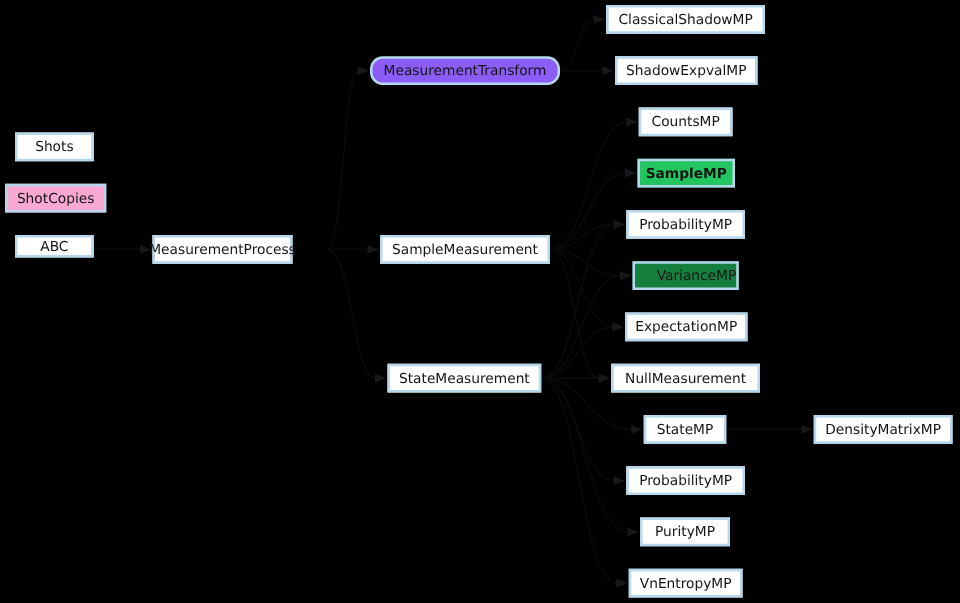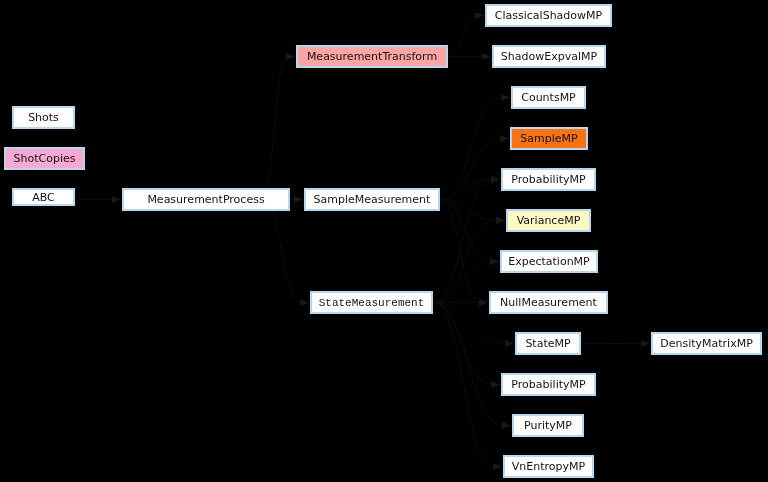--- a/index.html
+++ b/index.html
@@ -94,48 +94,48 @@
   <div id="node-layer">
       <div class="class-node" style="left: 12px; top: 106px; width: 63px; height: 23px; background: rgb(255, 255, 255); border-color: rgb(181, 216, 238); color: rgb(20, 20, 20);">
         <span>Shots</span>
       </div>
       <div class="class-node" style="left: 4px; top: 147px; width: 81px; height: 23px; background: #f9a8d4; border-color: rgb(181, 216, 238); color: rgb(20, 20, 20);">
         <span>ShotCopies</span>
       </div>
       <div class="class-node" style="left: 12px; top: 188px; width: 63px; height: 18px; background: rgb(255, 255, 255); border-color: rgb(181, 216, 238); color: rgb(20, 20, 20);">
         <span>ABC</span>
       </div>
-      <div class="class-node" style="left: 122px; top: 188px; width: 168px; height: 23px; background: rgb(255, 255, 255); border-color: rgb(181, 216, 238); color: rgb(20, 20, 20);">
+      <div class="class-node" style="left: 122px; top: 188px; width: 112px; height: 23px; background: rgb(255, 255, 255); border-color: rgb(181, 216, 238); color: rgb(20, 20, 20);">
         <span>MeasurementProcess</span>
       </div>
-      <div class="class-node" style="left: 296px; top: 45px; width: 152px; height: 23px; background: #fca5a5; border-color: rgb(181, 216, 238); color: rgb(20, 20, 20);">
+      <div class="class-node" style="left: 296px; top: 45px; width: 152px; height: 23px; background: #8b5cf6; border-color: rgb(181, 216, 238); color: rgb(20, 20, 20); border-radius: 10px;">
         <span>MeasurementTransform</span>
       </div>
       <div class="class-node" style="left: 304px; top: 188px; width: 136px; height: 23px; background: rgb(255, 255, 255); border-color: rgb(181, 216, 238); color: rgb(20, 20, 20);">
         <span>SampleMeasurement</span>
       </div>
-      <div class="class-node" style="left: 310px; top: 291px; width: 123px; height: 23px; background: rgb(255, 255, 255); border-color: rgb(181, 216, 238); color: rgb(20, 20, 20); font-family: Liberation Mono, monospace;">
+      <div class="class-node" style="left: 310px; top: 291px; width: 123px; height: 23px; background: rgb(255, 255, 255); border-color: rgb(181, 216, 238); color: rgb(20, 20, 20);">
         <span>StateMeasurement</span>
       </div>
       <div class="class-node" style="left: 485px; top: 4px; width: 127px; height: 23px; background: rgb(255, 255, 255); border-color: rgb(181, 216, 238); color: rgb(20, 20, 20);">
         <span>ClassicalShadowMP</span>
       </div>
       <div class="class-node" style="left: 492px; top: 45px; width: 114px; height: 23px; background: rgb(255, 255, 255); border-color: rgb(181, 216, 238); color: rgb(20, 20, 20);">
         <span>ShadowExpvalMP</span>
       </div>
       <div class="class-node" style="left: 511px; top: 86px; width: 75px; height: 23px; background: rgb(255, 255, 255); border-color: rgb(181, 216, 238); color: rgb(20, 20, 20);">
         <span>CountsMP</span>
       </div>
-      <div class="class-node" style="left: 510px; top: 127px; width: 78px; height: 23px; background: #f97316; border-color: rgb(181, 216, 238); color: rgb(20, 20, 20);">
+      <div class="class-node" style="left: 510px; top: 127px; width: 78px; height: 23px; background: #22c55e; border-color: rgb(181, 216, 238); color: rgb(20, 20, 20); font-weight: bold;">
         <span>SampleMP</span>
       </div>
       <div class="class-node" style="left: 501px; top: 168px; width: 95px; height: 23px; background: rgb(255, 255, 255); border-color: rgb(181, 216, 238); color: rgb(20, 20, 20);">
         <span>ProbabilityMP</span>
       </div>
-      <div class="class-node" style="left: 506px; top: 209px; width: 85px; height: 23px; background: #fef9c3; border-color: rgb(181, 216, 238); color: rgb(20, 20, 20);">
+      <div class="class-node" style="left: 506px; top: 209px; width: 85px; height: 23px; background: #15803d; border-color: rgb(181, 216, 238); color: rgb(20, 20, 20); justify-content: flex-end;">
         <span>VarianceMP</span>
       </div>
       <div class="class-node" style="left: 500px; top: 250px; width: 98px; height: 23px; background: rgb(255, 255, 255); border-color: rgb(181, 216, 238); color: rgb(20, 20, 20);">
         <span>ExpectationMP</span>
       </div>
       <div class="class-node" style="left: 489px; top: 291px; width: 119px; height: 23px; background: rgb(255, 255, 255); border-color: rgb(181, 216, 238); color: rgb(20, 20, 20);">
         <span>NullMeasurement</span>
       </div>
       <div class="class-node" style="left: 515px; top: 332px; width: 66px; height: 23px; background: rgb(255, 255, 255); border-color: rgb(181, 216, 238); color: rgb(20, 20, 20);">
         <span>StateMP</span>

